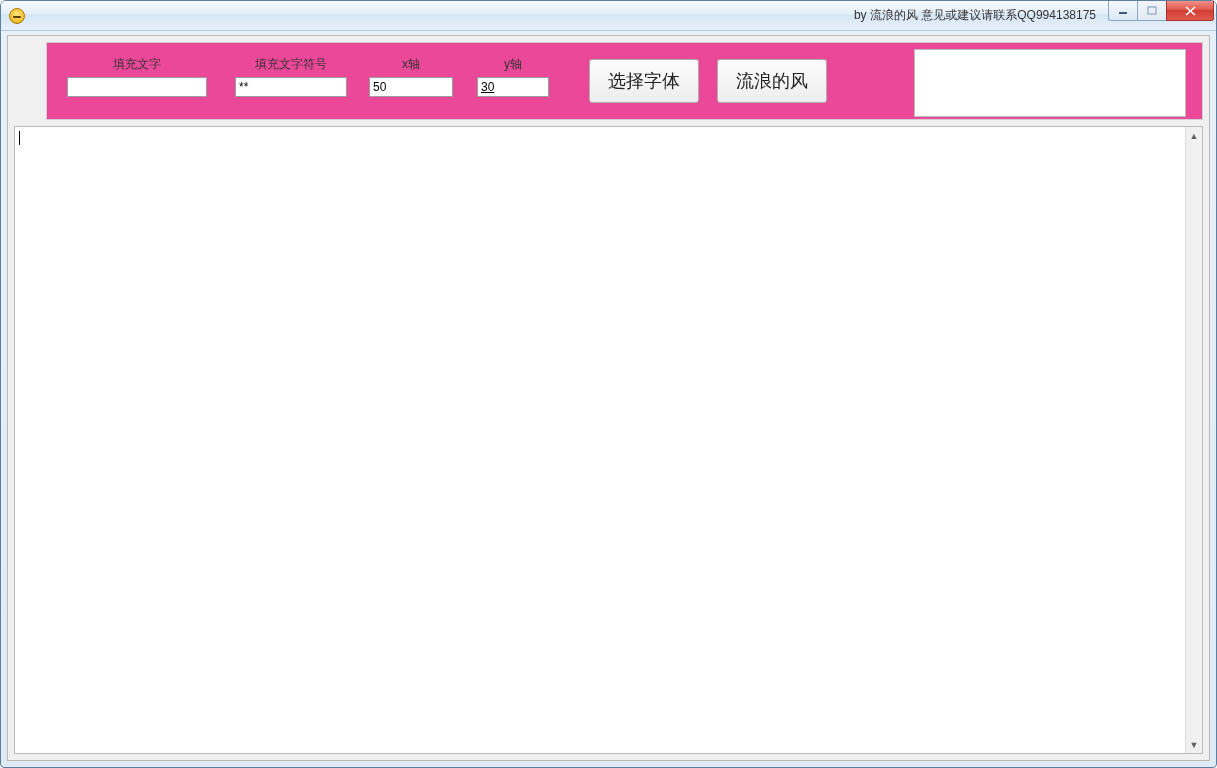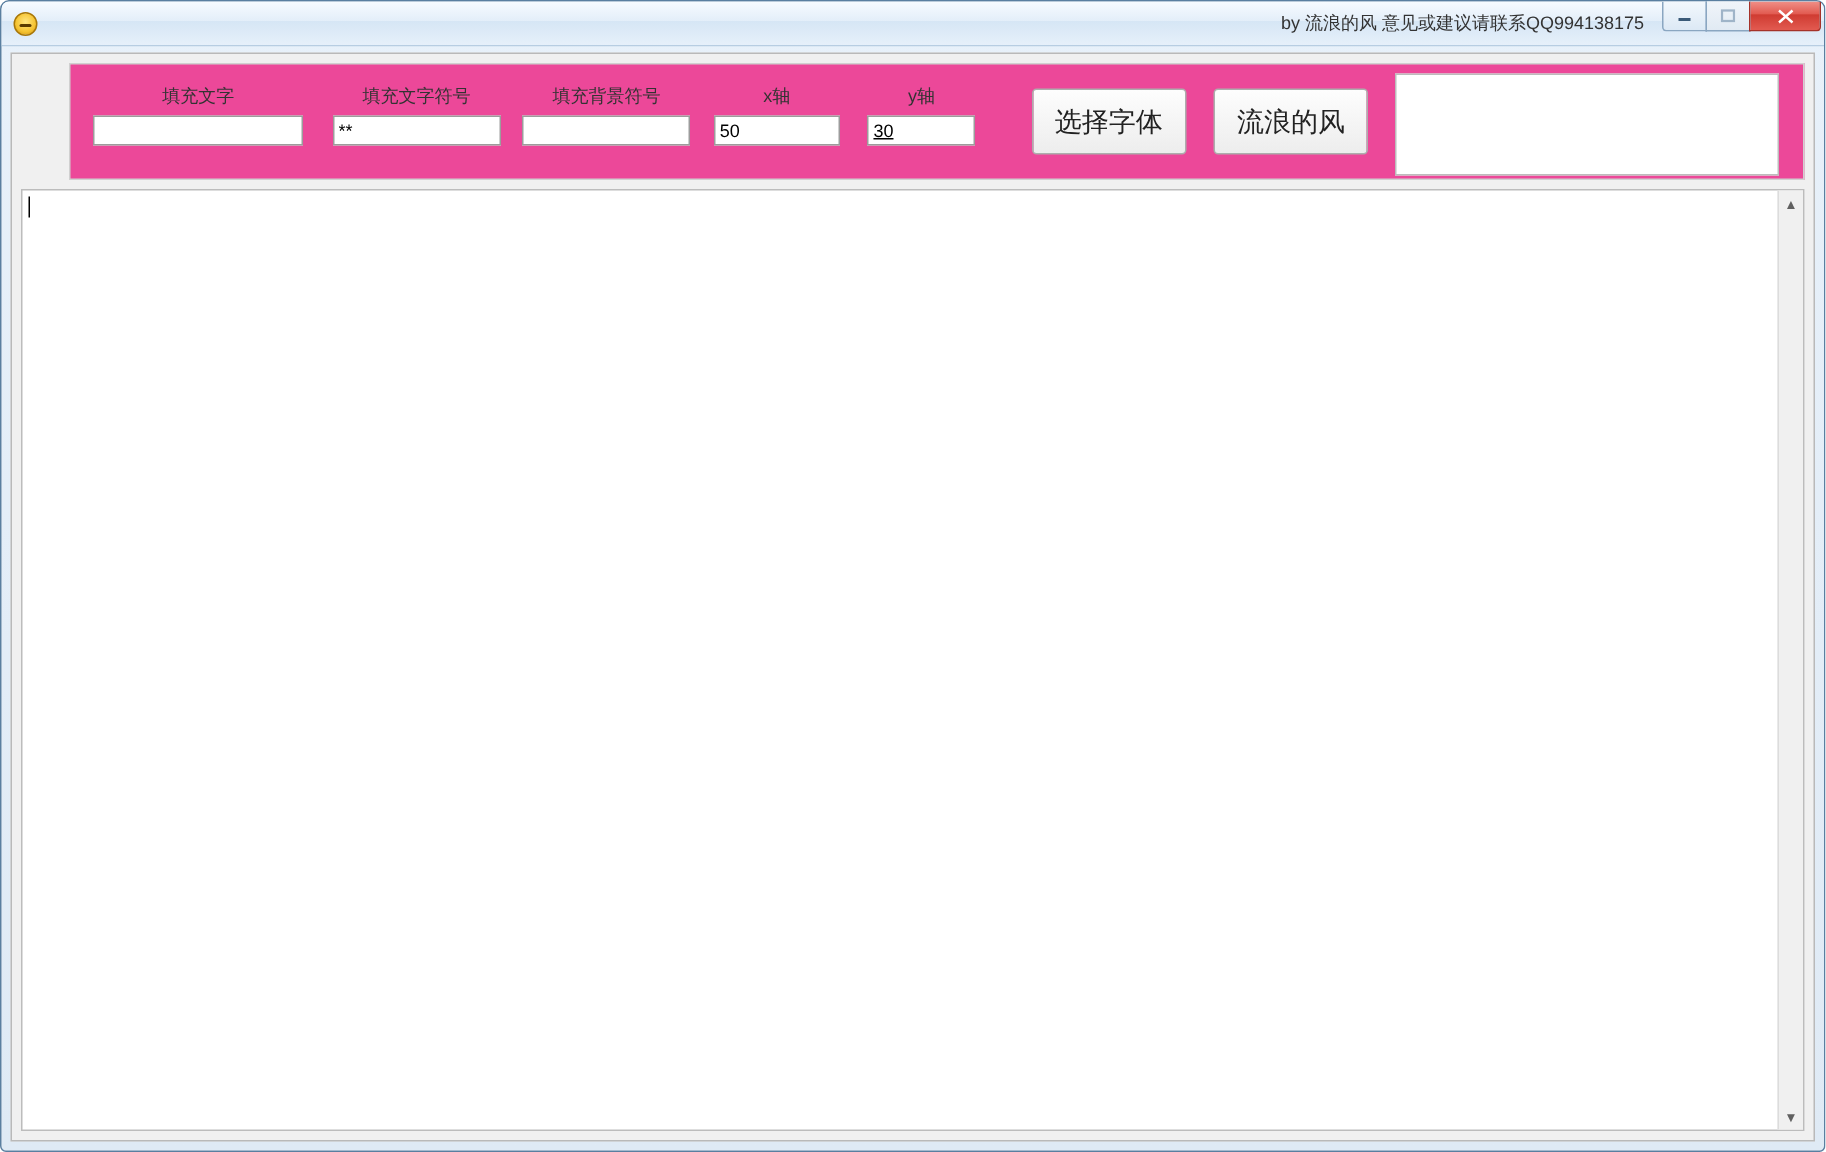--- a/index.html
+++ b/index.html
@@ -236,24 +236,20 @@
       <div class="field f-text">
         <div class="lbl">填充文字</div>
         <input type="text" value="" style="">
       </div>
 
       <div class="field f-char">
         <div class="lbl">填充文字符号</div>
         <input type="text" value="**" style="">
       </div>
 
-      <div class="field f-bg">
-        <div class="lbl">填充背景符号</div>
-        <input type="text" value="" style="">
-      </div>
 
       <div class="field f-x">
         <div class="lbl">x轴</div>
         <input type="text" value="50" style="">
       </div>
 
       <div class="field f-y">
         <div class="lbl">y轴</div>
         <input type="text" value="30" style="">
       </div>

